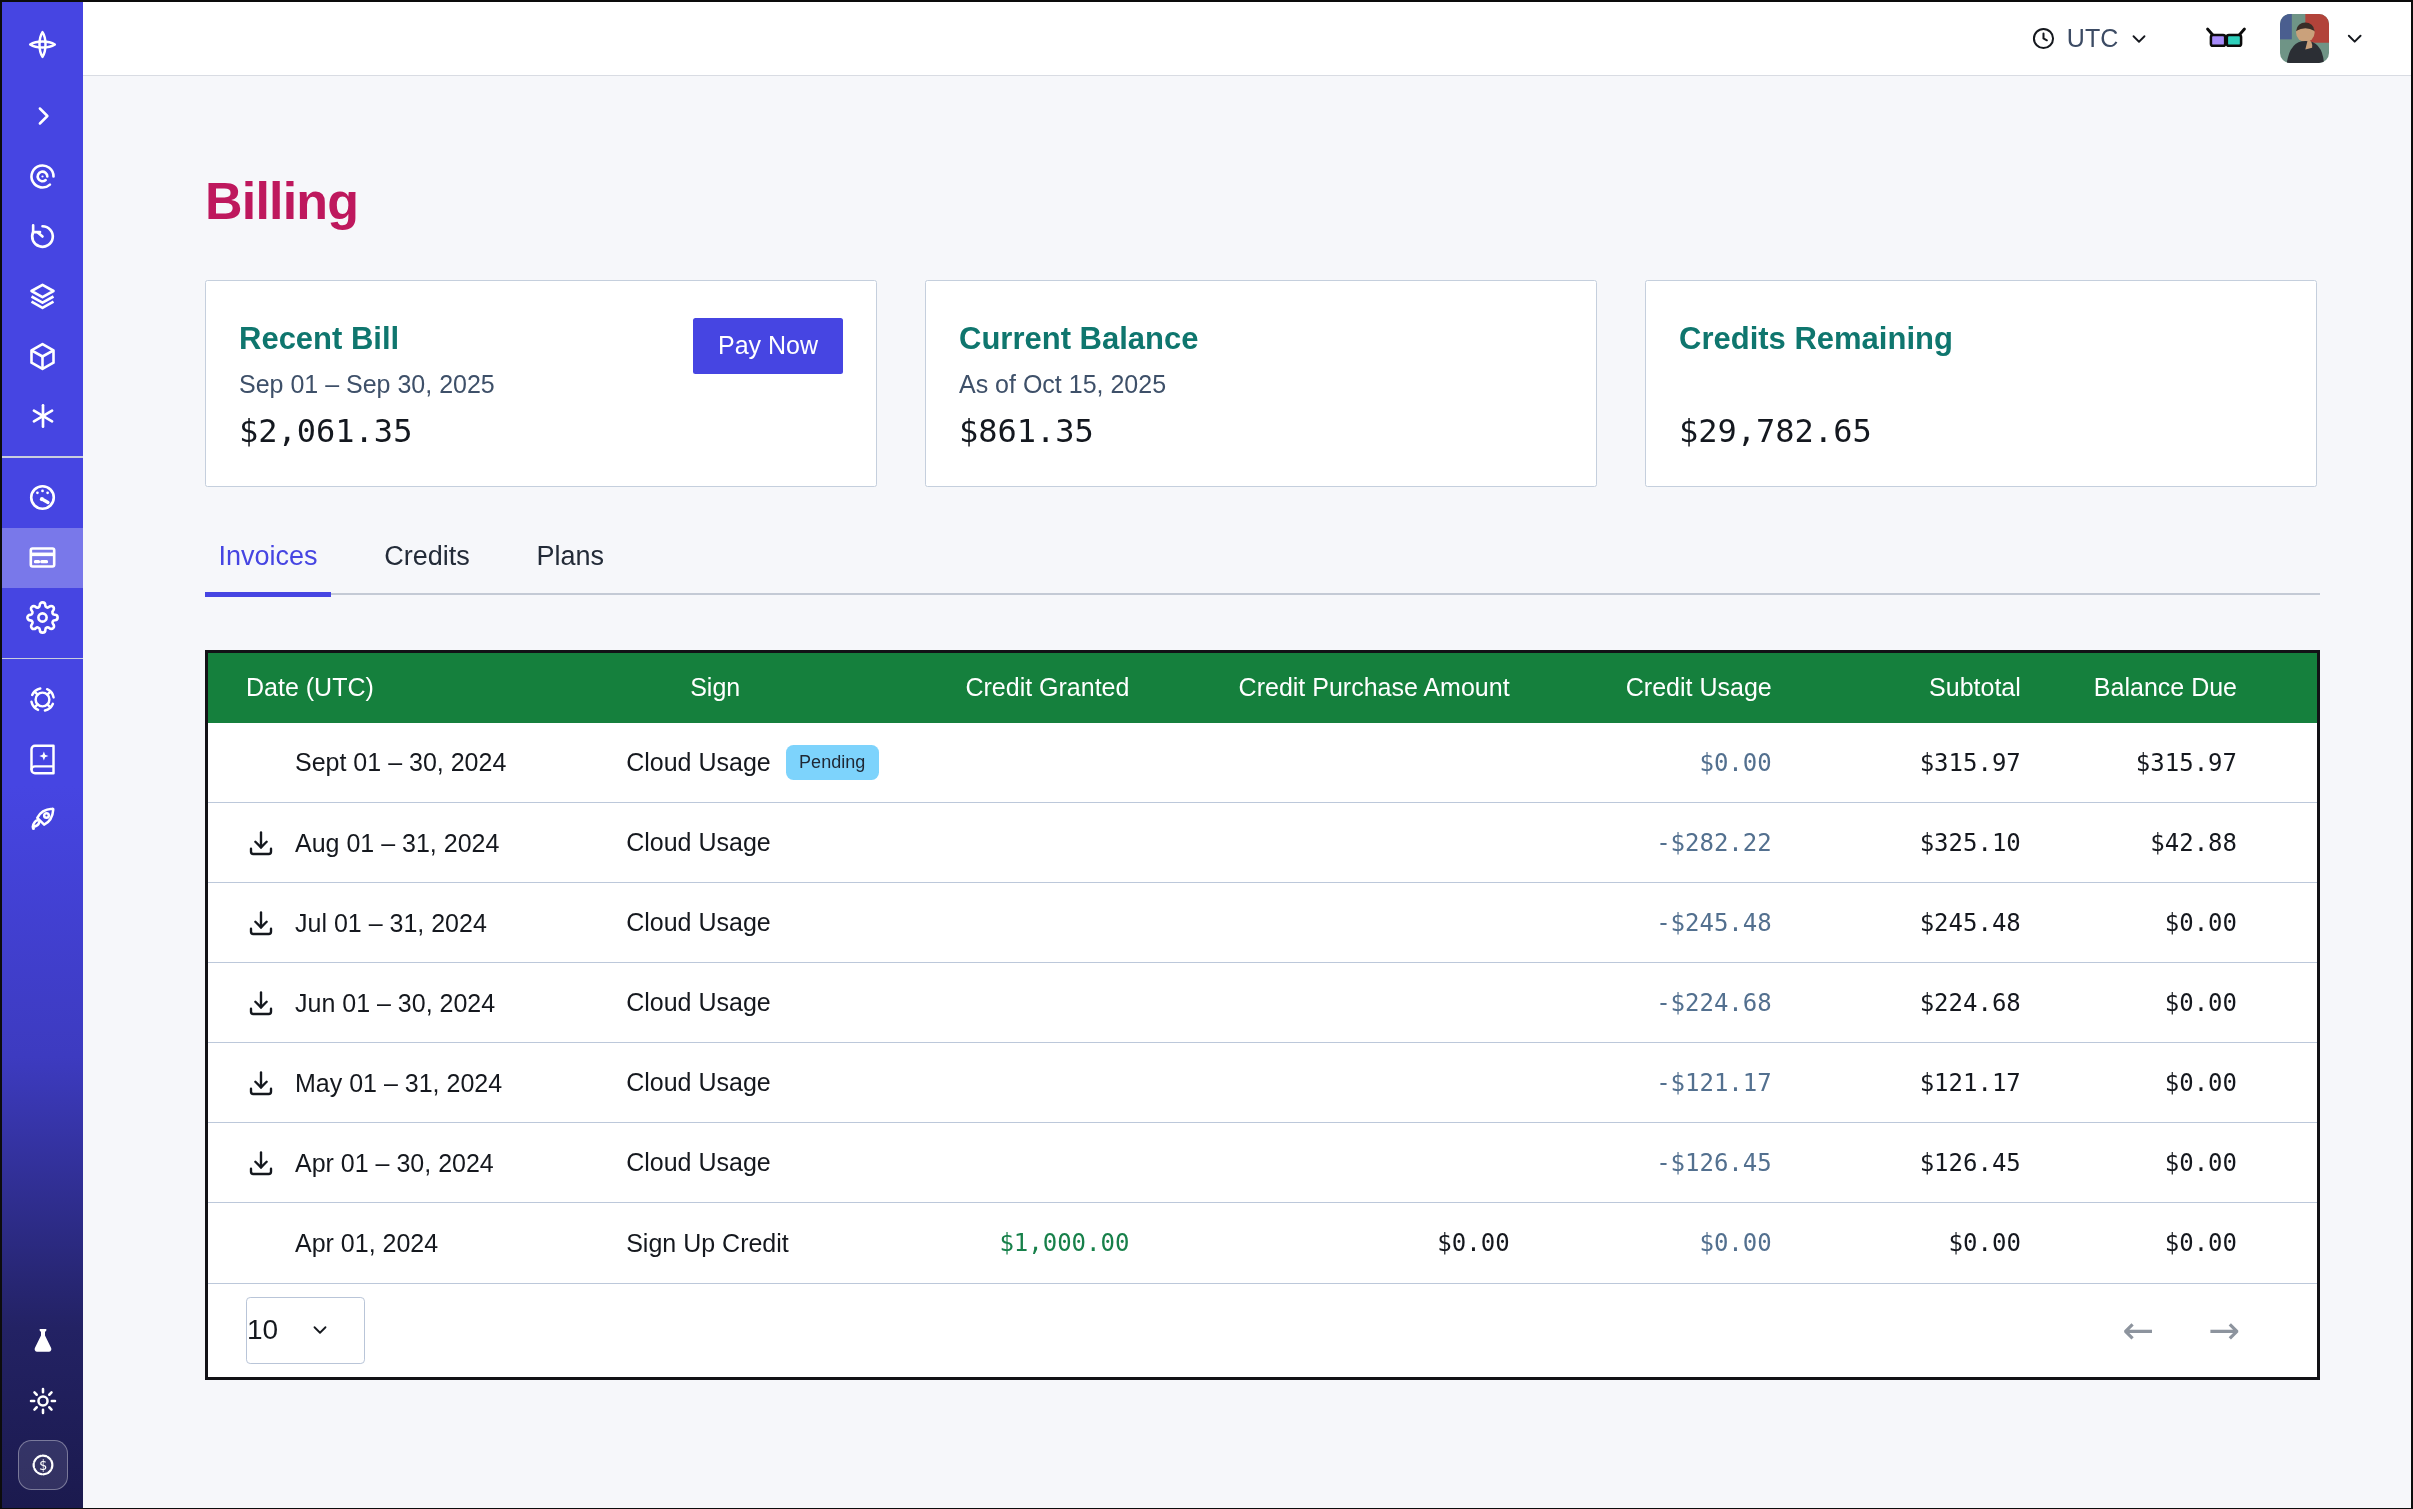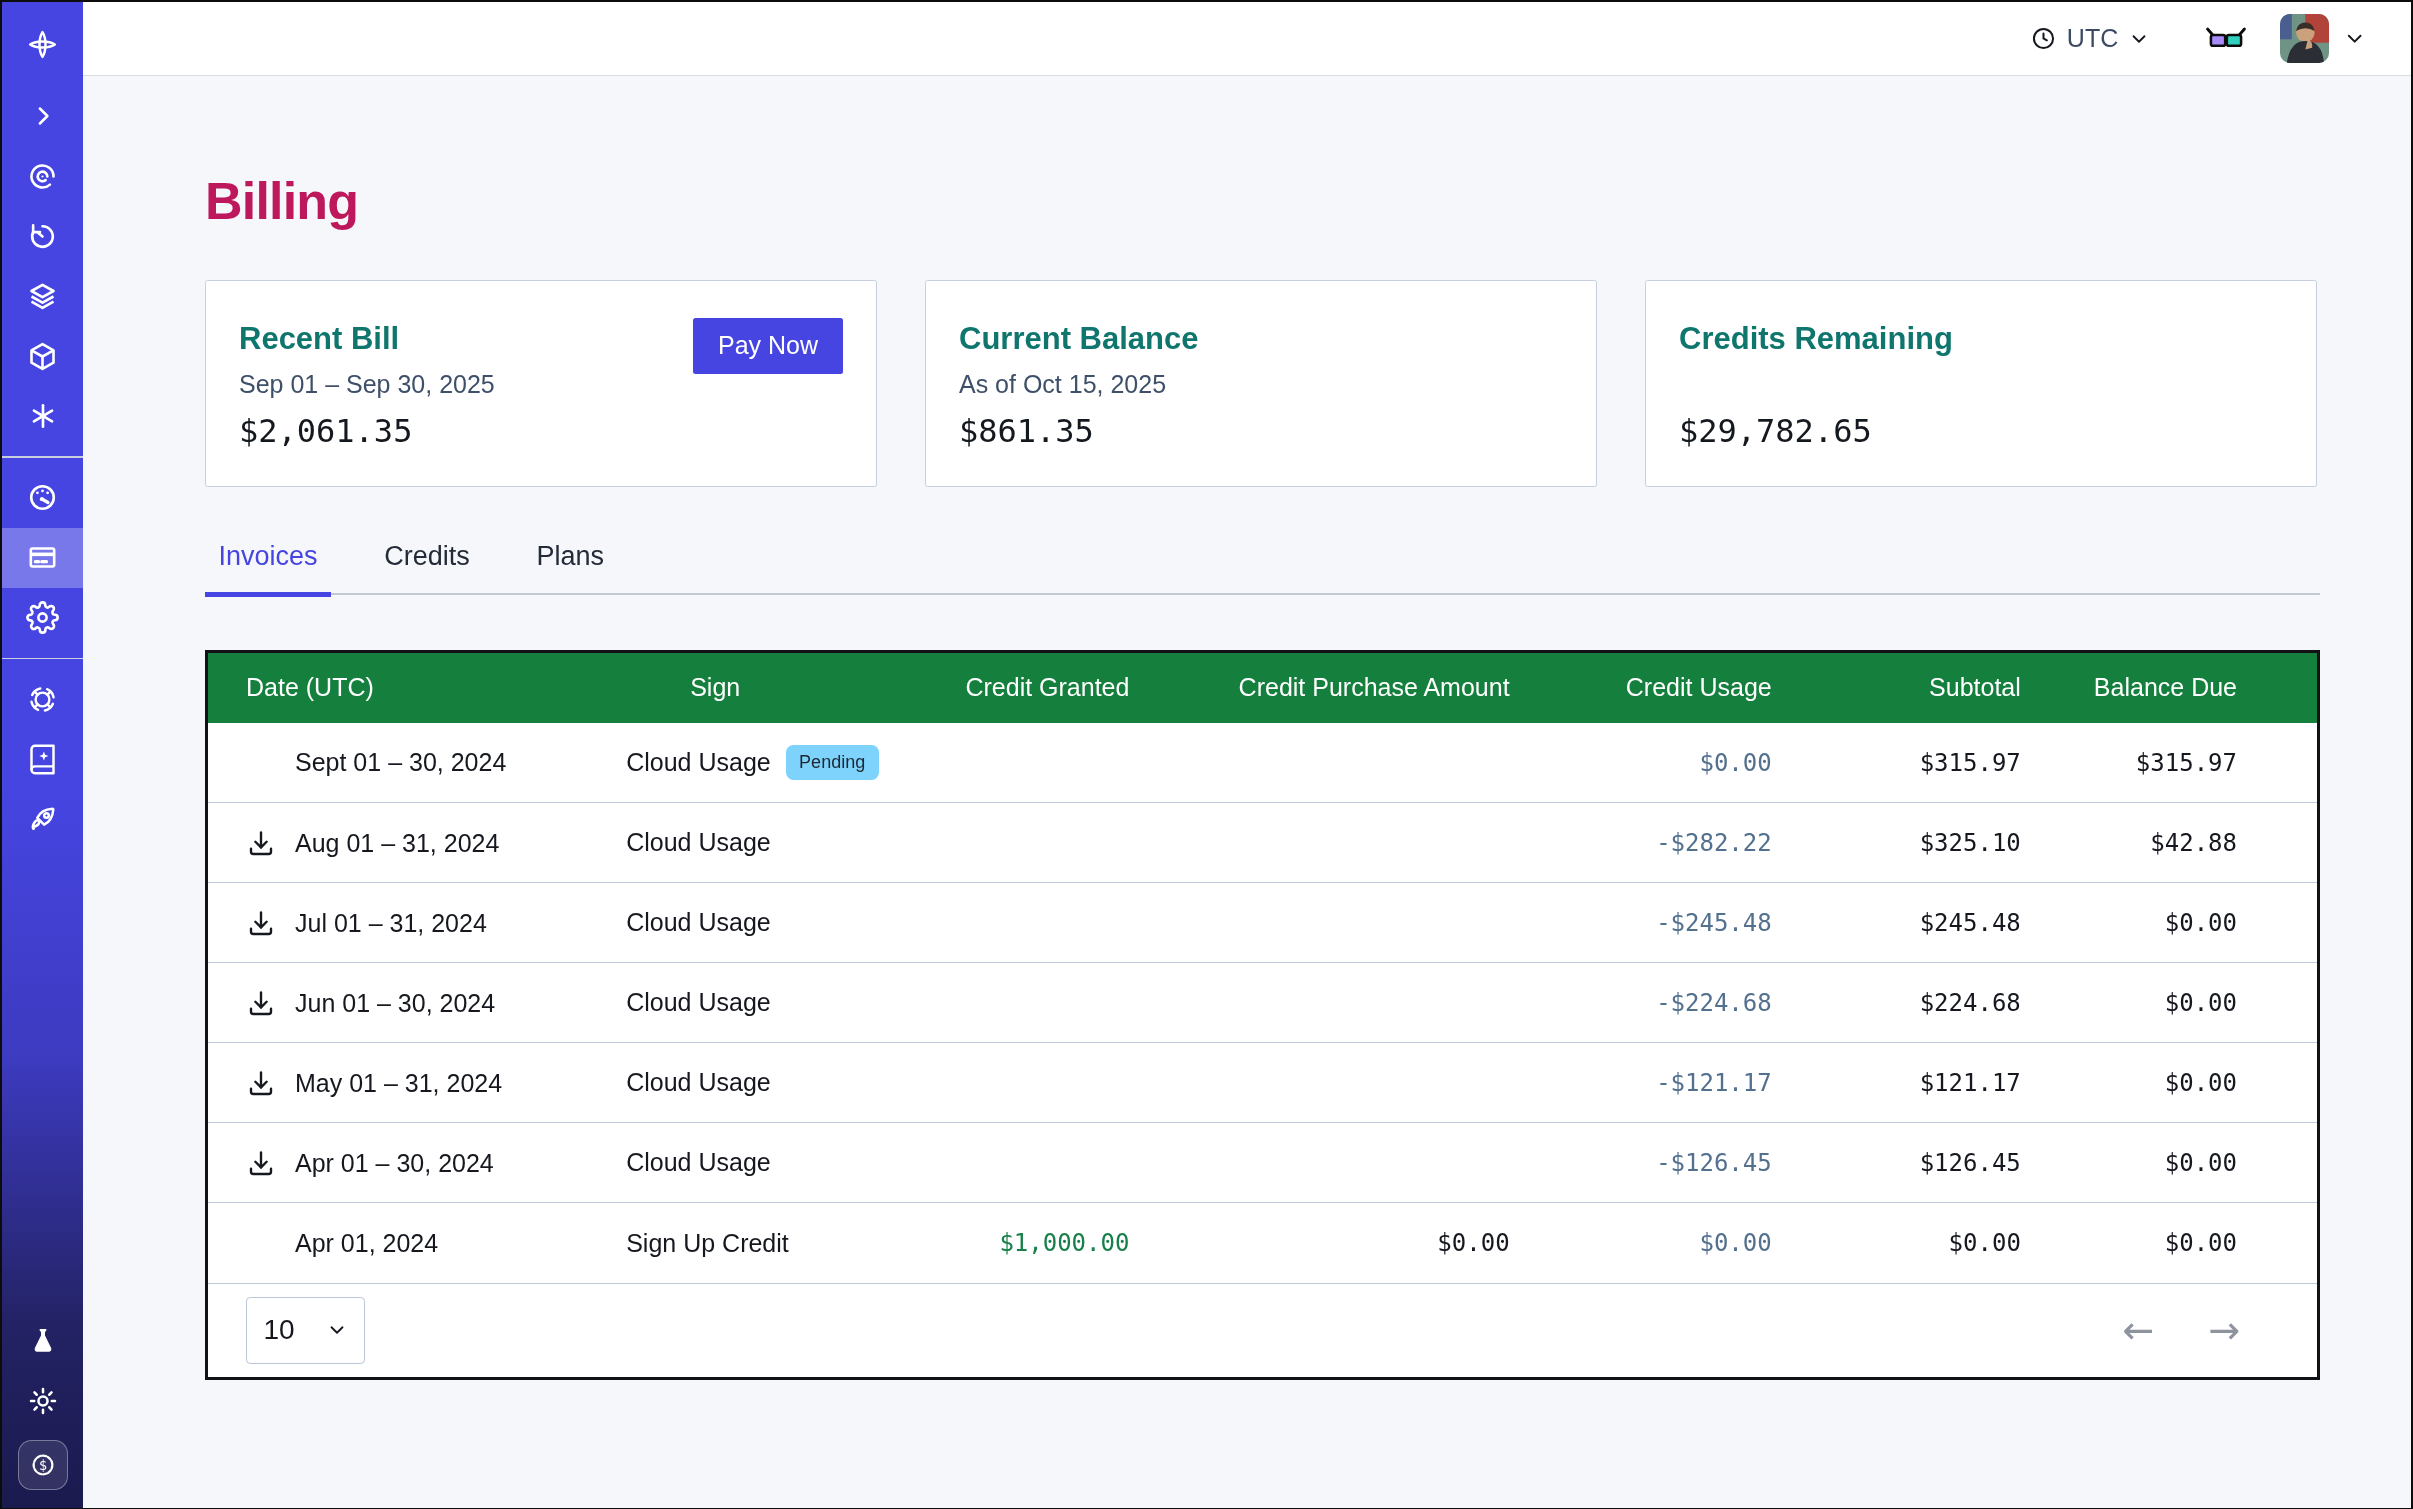--- a/index.html
+++ b/index.html
@@ -101,21 +101,21 @@
   .badge {
     background: #7dd3fc; color: #1f2733; font-size: 18px; padding: 6.7px 13.4px; border-radius: 7.5px;
   }
   
   .tfoot {
     height: 94px; border-top: 1.7px solid #bcc8da; display: flex; align-items: center;
     justify-content: space-between; padding: 0 77px 0 38px;
   }
   .page-size {
     width: 119px; height: 67px; border: 1.7px solid #b9c5d8; border-radius: 4.2px; background: #fff;
-    display: flex; align-items: center; justify-content: center; gap: 31px; font-size: 28px; cursor: pointer;
+    display: flex; align-items: center; gap: 31px; font-size: 28px; cursor: pointer;
   }
   .pager { display: flex; gap: 54px; }
   .pager span { font-size: 38px; color: #8d949e; cursor: pointer; font-family: "DejaVu Sans", sans-serif; line-height: 1; }
 </style>
 </head>
 <body>
 
 <nav class="sidebar">
   <div class="s-item logo">
     <svg width="37" height="37" viewBox="0 0 24 24" fill="none" stroke="#fff" stroke-width="1.6" stroke-linejoin="round">

